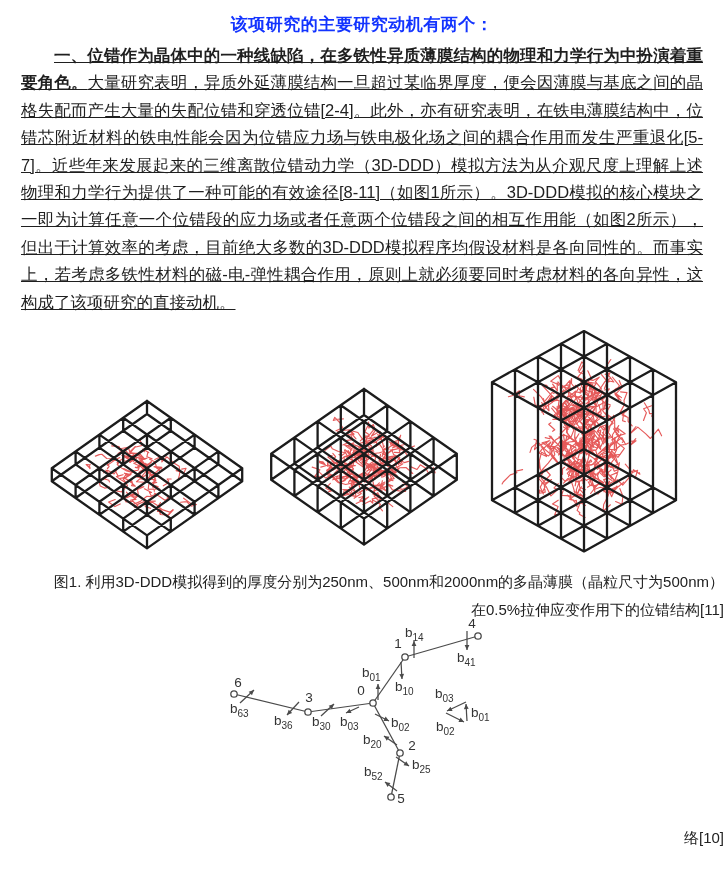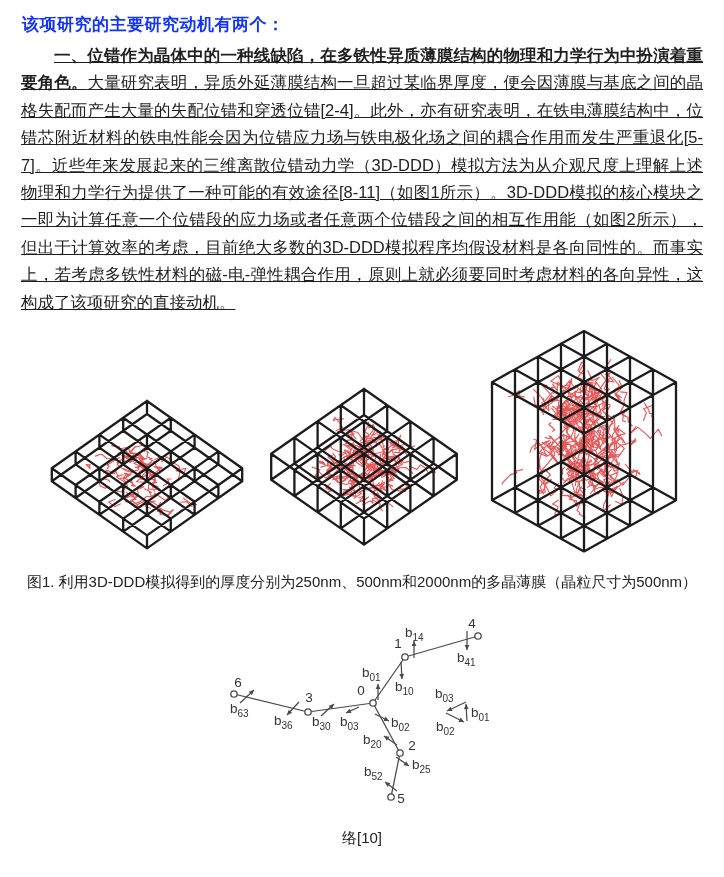--- a/index.html
+++ b/index.html
@@ -8,34 +8,35 @@
     width:724px;height:877px;
     background:#ffffff;
     font-family:"Liberation Sans","DejaVu Sans",sans-serif;
     color:#1f1f1f;
     overflow:hidden;
   }
   .heading{
     position:absolute;left:22px;top:13px;width:680px;
     font-size:17px;font-weight:bold;letter-spacing:.5px;
     margin:0;
+    text-align:center;
   }
   .bodytext{
     position:absolute;left:21px;top:42px;width:682px;
     font-size:16.5px;line-height:27.4px;
     text-align:justify;text-indent:2em;
     margin:0;
     text-decoration:underline;
   }
   .bodytext b{font-weight:bold;}
   .figsvg{position:absolute;left:0;display:block;}
   #fig1{top:330px;}
   #fig2{top:615px;}
   .caption{
-    position:absolute;left:0;width:724px;text-align:center;
+    position:absolute;left:0;width:724px;text-align:right;
     font-size:15px;line-height:28px;color:#222;
   }
   #cap1{top:568px;}
   #cap2{top:824px;}
 </style>
 </head>
 <body>
 
 <div class="page">
 
@@ -482,20 +483,21 @@
           <path d="M591.1 443.5 L590.2 451.4 L596.5 449.8 L599.5 442.0 L591.6 438.2"></path>
         </g>
         <g stroke="#1c1c1c" stroke-width="2.3" stroke-linecap="round" fill="none">
           <path d="M584 331L492 382.2M584 331L676 382.2M607 343.8L515 395M561 343.8L653 395M630 356.6L538 407.8M538 356.6L630 407.8M653 369.4L561 420.6M515 369.4L607 420.6M676 382.2L584 433.4M492 382.2L584 433.4M584 449L492 500.2M584 449L676 500.2M607 461.8L515 513M561 461.8L653 513M630 474.6L538 525.8M538 474.6L630 525.8M653 487.4L561 538.6M515 487.4L607 538.6M676 500.2L584 551.4M492 500.2L584 551.4M584 331L584 449M561 343.8L561 461.8M538 356.6L538 474.6M515 369.4L515 487.4M492 382.2L492 500.2M607 343.8L607 461.8M584 356.6L584 474.6M561 369.4L561 487.4M538 382.2L538 500.2M515 395L515 513M630 356.6L630 474.6M607 369.4L607 487.4M584 382.2L584 500.2M561 395L561 513M538 407.8L538 525.8M653 369.4L653 487.4M630 382.2L630 500.2M607 395L607 513M584 407.8L584 525.8M561 420.6L561 538.6M676 382.2L676 500.2M653 395L653 513M630 407.8L630 525.8M607 420.6L607 538.6M584 433.4L584 551.4"></path>
         </g>
       </g>
     </svg>
 
   <div class="caption" id="cap1">
     <div>图1. 利用3D-DDD模拟得到的厚度分别为250nm、500nm和2000nm的多晶薄膜（晶粒尺寸为500nm）</div>
+    <div>在0.5%拉伸应变作用下的位错结构[11]</div>
   </div>
 
   <svg id="fig2" class="figsvg" width="724" height="205" viewBox="0 615 724 205">
       <g>
         <line x1="234" y1="694" x2="308" y2="712" stroke="#4a4a4a" stroke-width="1.25"></line>
         <line x1="308" y1="712" x2="373" y2="703" stroke="#4a4a4a" stroke-width="1.25"></line>
         <line x1="373" y1="703" x2="405" y2="657" stroke="#4a4a4a" stroke-width="1.25"></line>
         <line x1="405" y1="657" x2="478" y2="636" stroke="#4a4a4a" stroke-width="1.25"></line>
         <line x1="373" y1="703" x2="400" y2="753" stroke="#4a4a4a" stroke-width="1.25"></line>
         <line x1="400" y1="753" x2="391" y2="797" stroke="#4a4a4a" stroke-width="1.25"></line>

